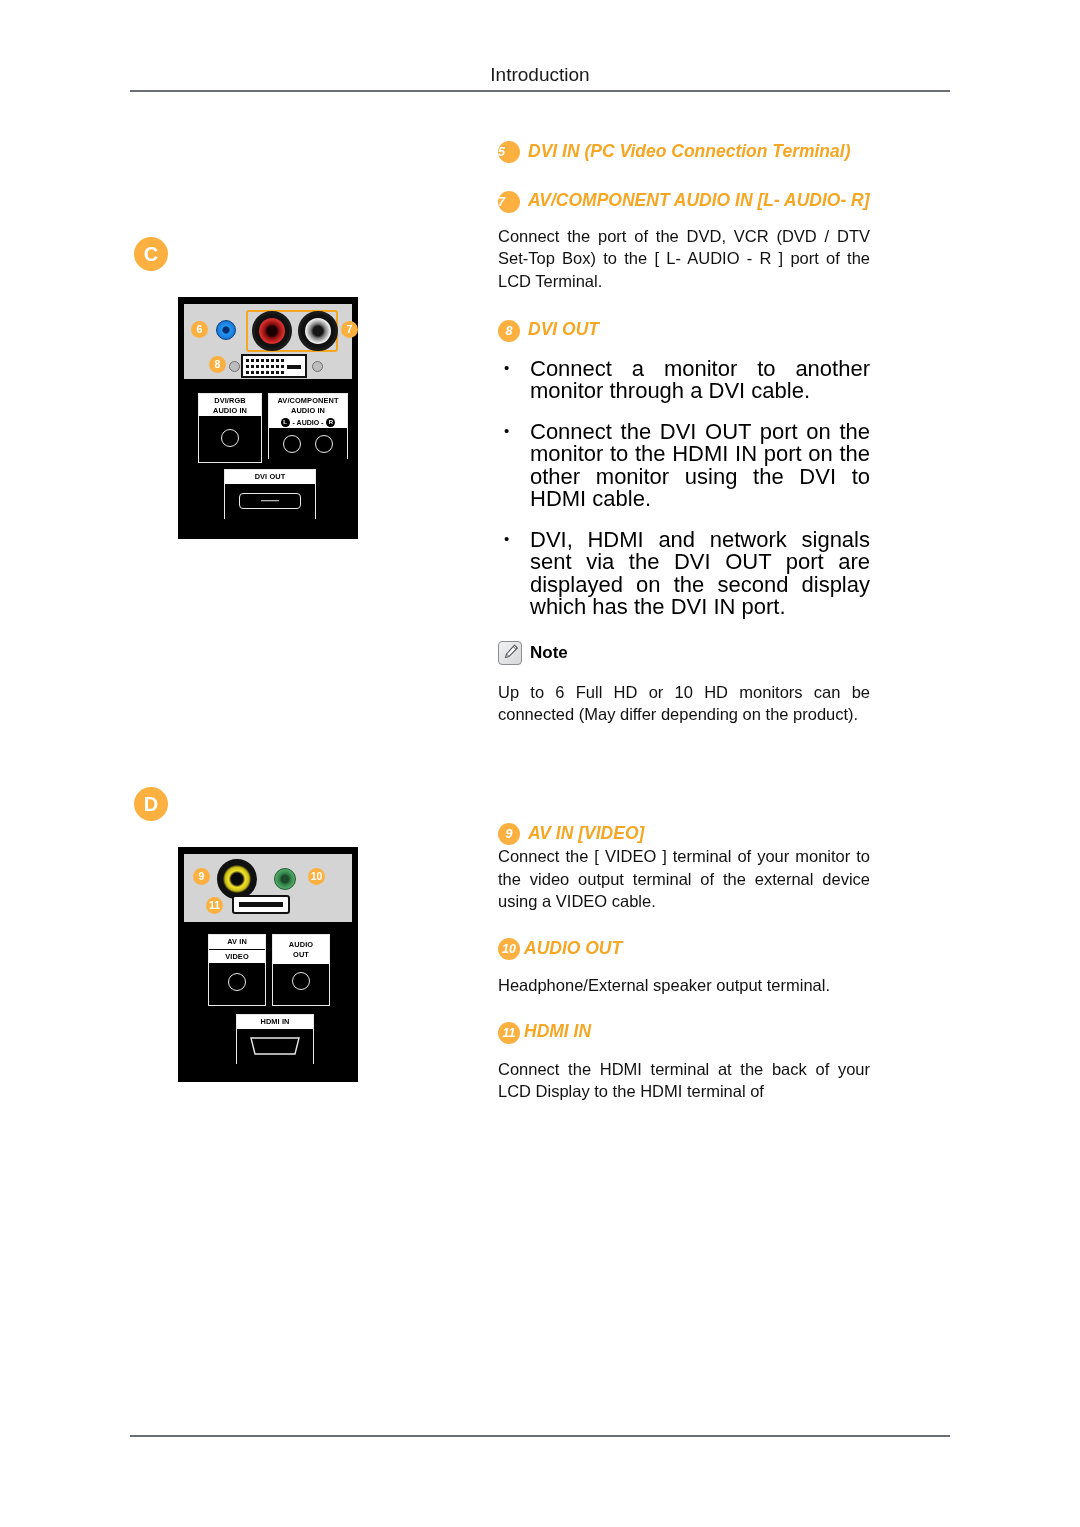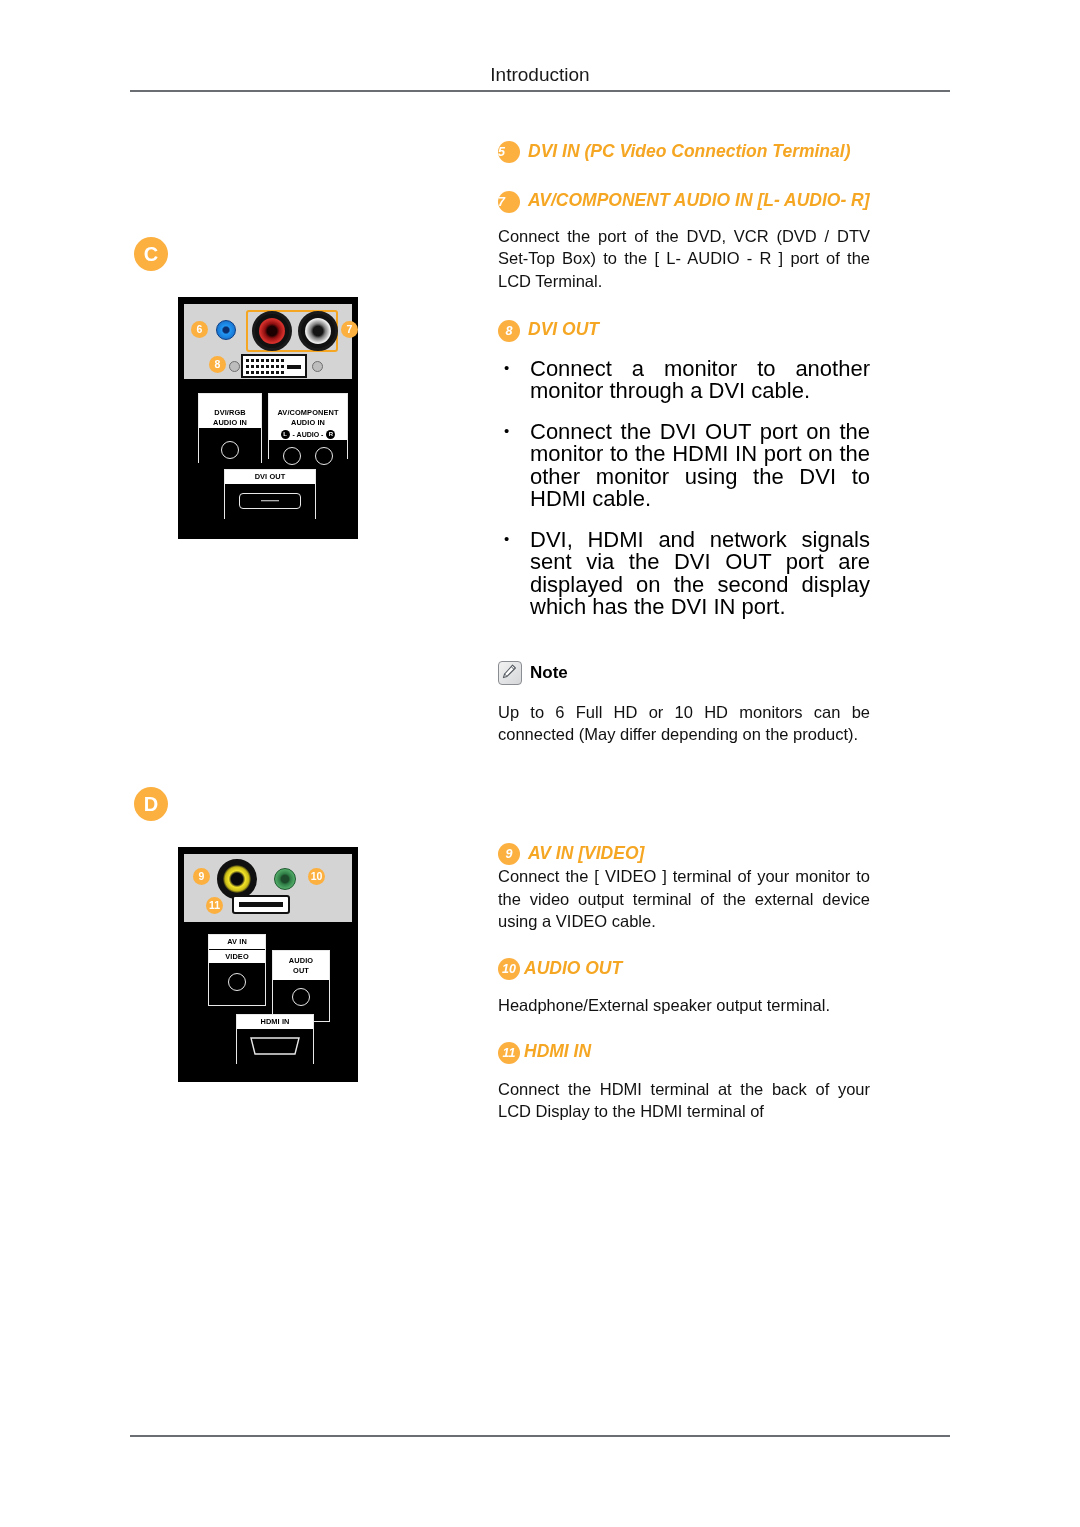--- a/index.html
+++ b/index.html
@@ -231,21 +231,21 @@
   .port-cap{
     background:#ffffff;
     color:#000;
     text-align:center;
     font-size:7.4px;
     font-weight:bold;
     line-height:9.5px;
     padding:2px 0 2px 0;
     letter-spacing:0.1px;
   }
-  .port-cap.two{padding:14px 0 1px 0;}
+  .port-cap.two{padding:2px 0 1px 0;}
   .port-body{position:relative; background:#000;}
   .hole{
     position:absolute;
     border-radius:50%;
     border:1px solid #e8e8e8;
     background:#000;
     box-sizing:border-box;
   }
   .lr-band{
     background:#fff; color:#000;
@@ -394,21 +394,21 @@
         <div class="panel-bottom" style="height:152px;">
 
           <div class="port" style="left:24px; top:12px; width:58px; height:72px;">
             <div class="port-cap">AV IN</div>
             <div class="port-cap" style="border-top:1px solid #000;">VIDEO</div>
             <div class="port-body" style="height:38px;">
               <span class="hole" style="left:19px; top:10px; width:18px; height:18px;"></span>
             </div>
           </div>
 
-          <div class="port" style="left:88px; top:28px; width:58px; height:72px;">
+          <div class="port" style="left:88px; top:12px; width:58px; height:72px;">
             <div class="port-cap two" style="padding:5px 0 5px 0;">
               <div>AUDIO</div>
               <div>OUT</div>
             </div>
             <div class="port-body" style="height:35px;">
               <span class="hole" style="left:19px; top:8px; width:18px; height:18px;"></span>
             </div>
           </div>
 
           <div class="port" style="left:52px; top:92px; width:78px; height:50px;">
@@ -439,21 +439,21 @@
 
     <div class="sec-head" style="margin-top:26px; margin-bottom:16px;">
       <span class="badge sm">8</span><span>DVI OUT</span>
     </div>
     <ul class="bullets">
       <li>Connect a monitor to another monitor through a DVI cable.</li>
       <li>Connect the DVI OUT port on the monitor to the HDMI IN port on the other monitor using the DVI to HDMI cable.</li>
       <li class="last">DVI, HDMI and network signals sent via the DVI OUT port are displayed on the second display which has the DVI IN port.</li>
     </ul>
 
-    <div class="note-head" style="margin-top:42px;">
+    <div class="note-head" style="margin-top:22px;text-align:right;">
       <span class="note-icon">
         <svg width="20" height="20" viewBox="0 0 20 20" xmlns="http://www.w3.org/2000/svg">
           <path d="M13.5 3.2 L16.4 6.0 L8.0 14.4 L4.4 15.6 L5.6 12.0 Z" fill="#ffffff" stroke="#555a60" stroke-width="1.1" stroke-linejoin="round"></path>
           <path d="M5.6 12.0 L8.0 14.4" stroke="#555a60" stroke-width="1"></path>
           <path d="M12.2 4.6 L15.0 7.4" stroke="#555a60" stroke-width="1"></path>
         </svg>
       </span>
       <span class="note-label">Note</span>
     </div>
     <p class="body">Up to 6 Full HD or 10 HD monitors can be connected (May differ depending on the product).</p>

